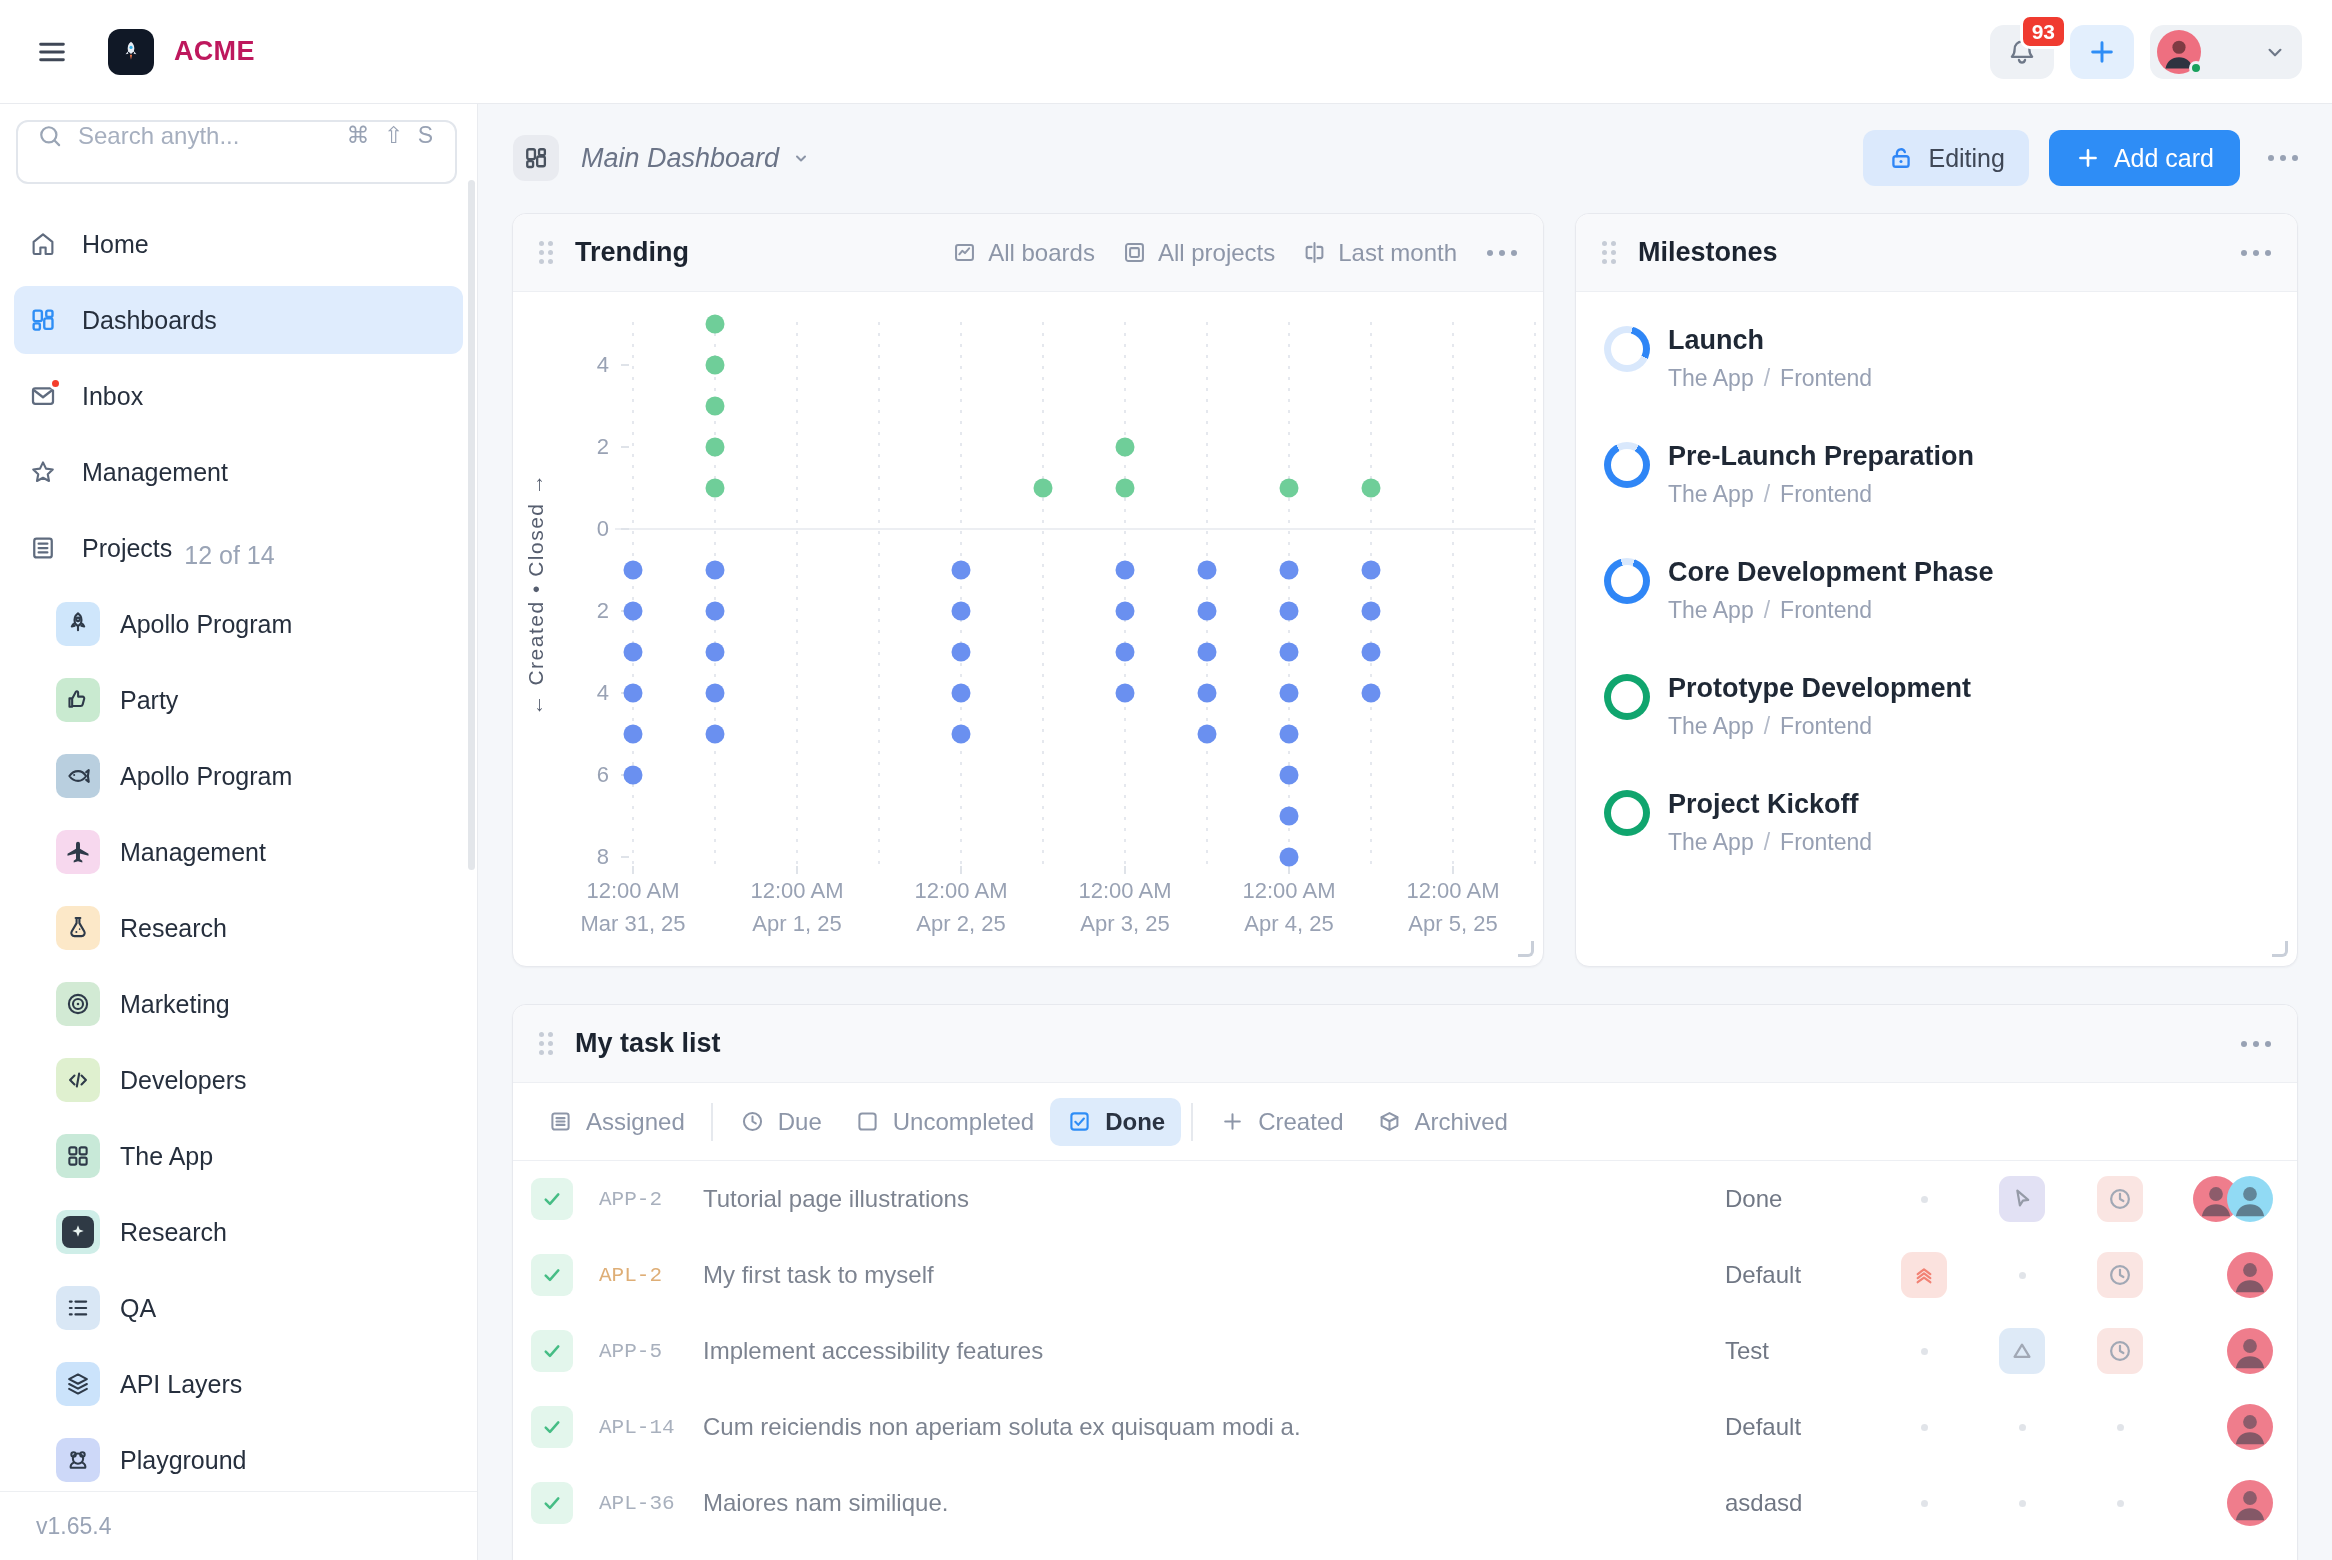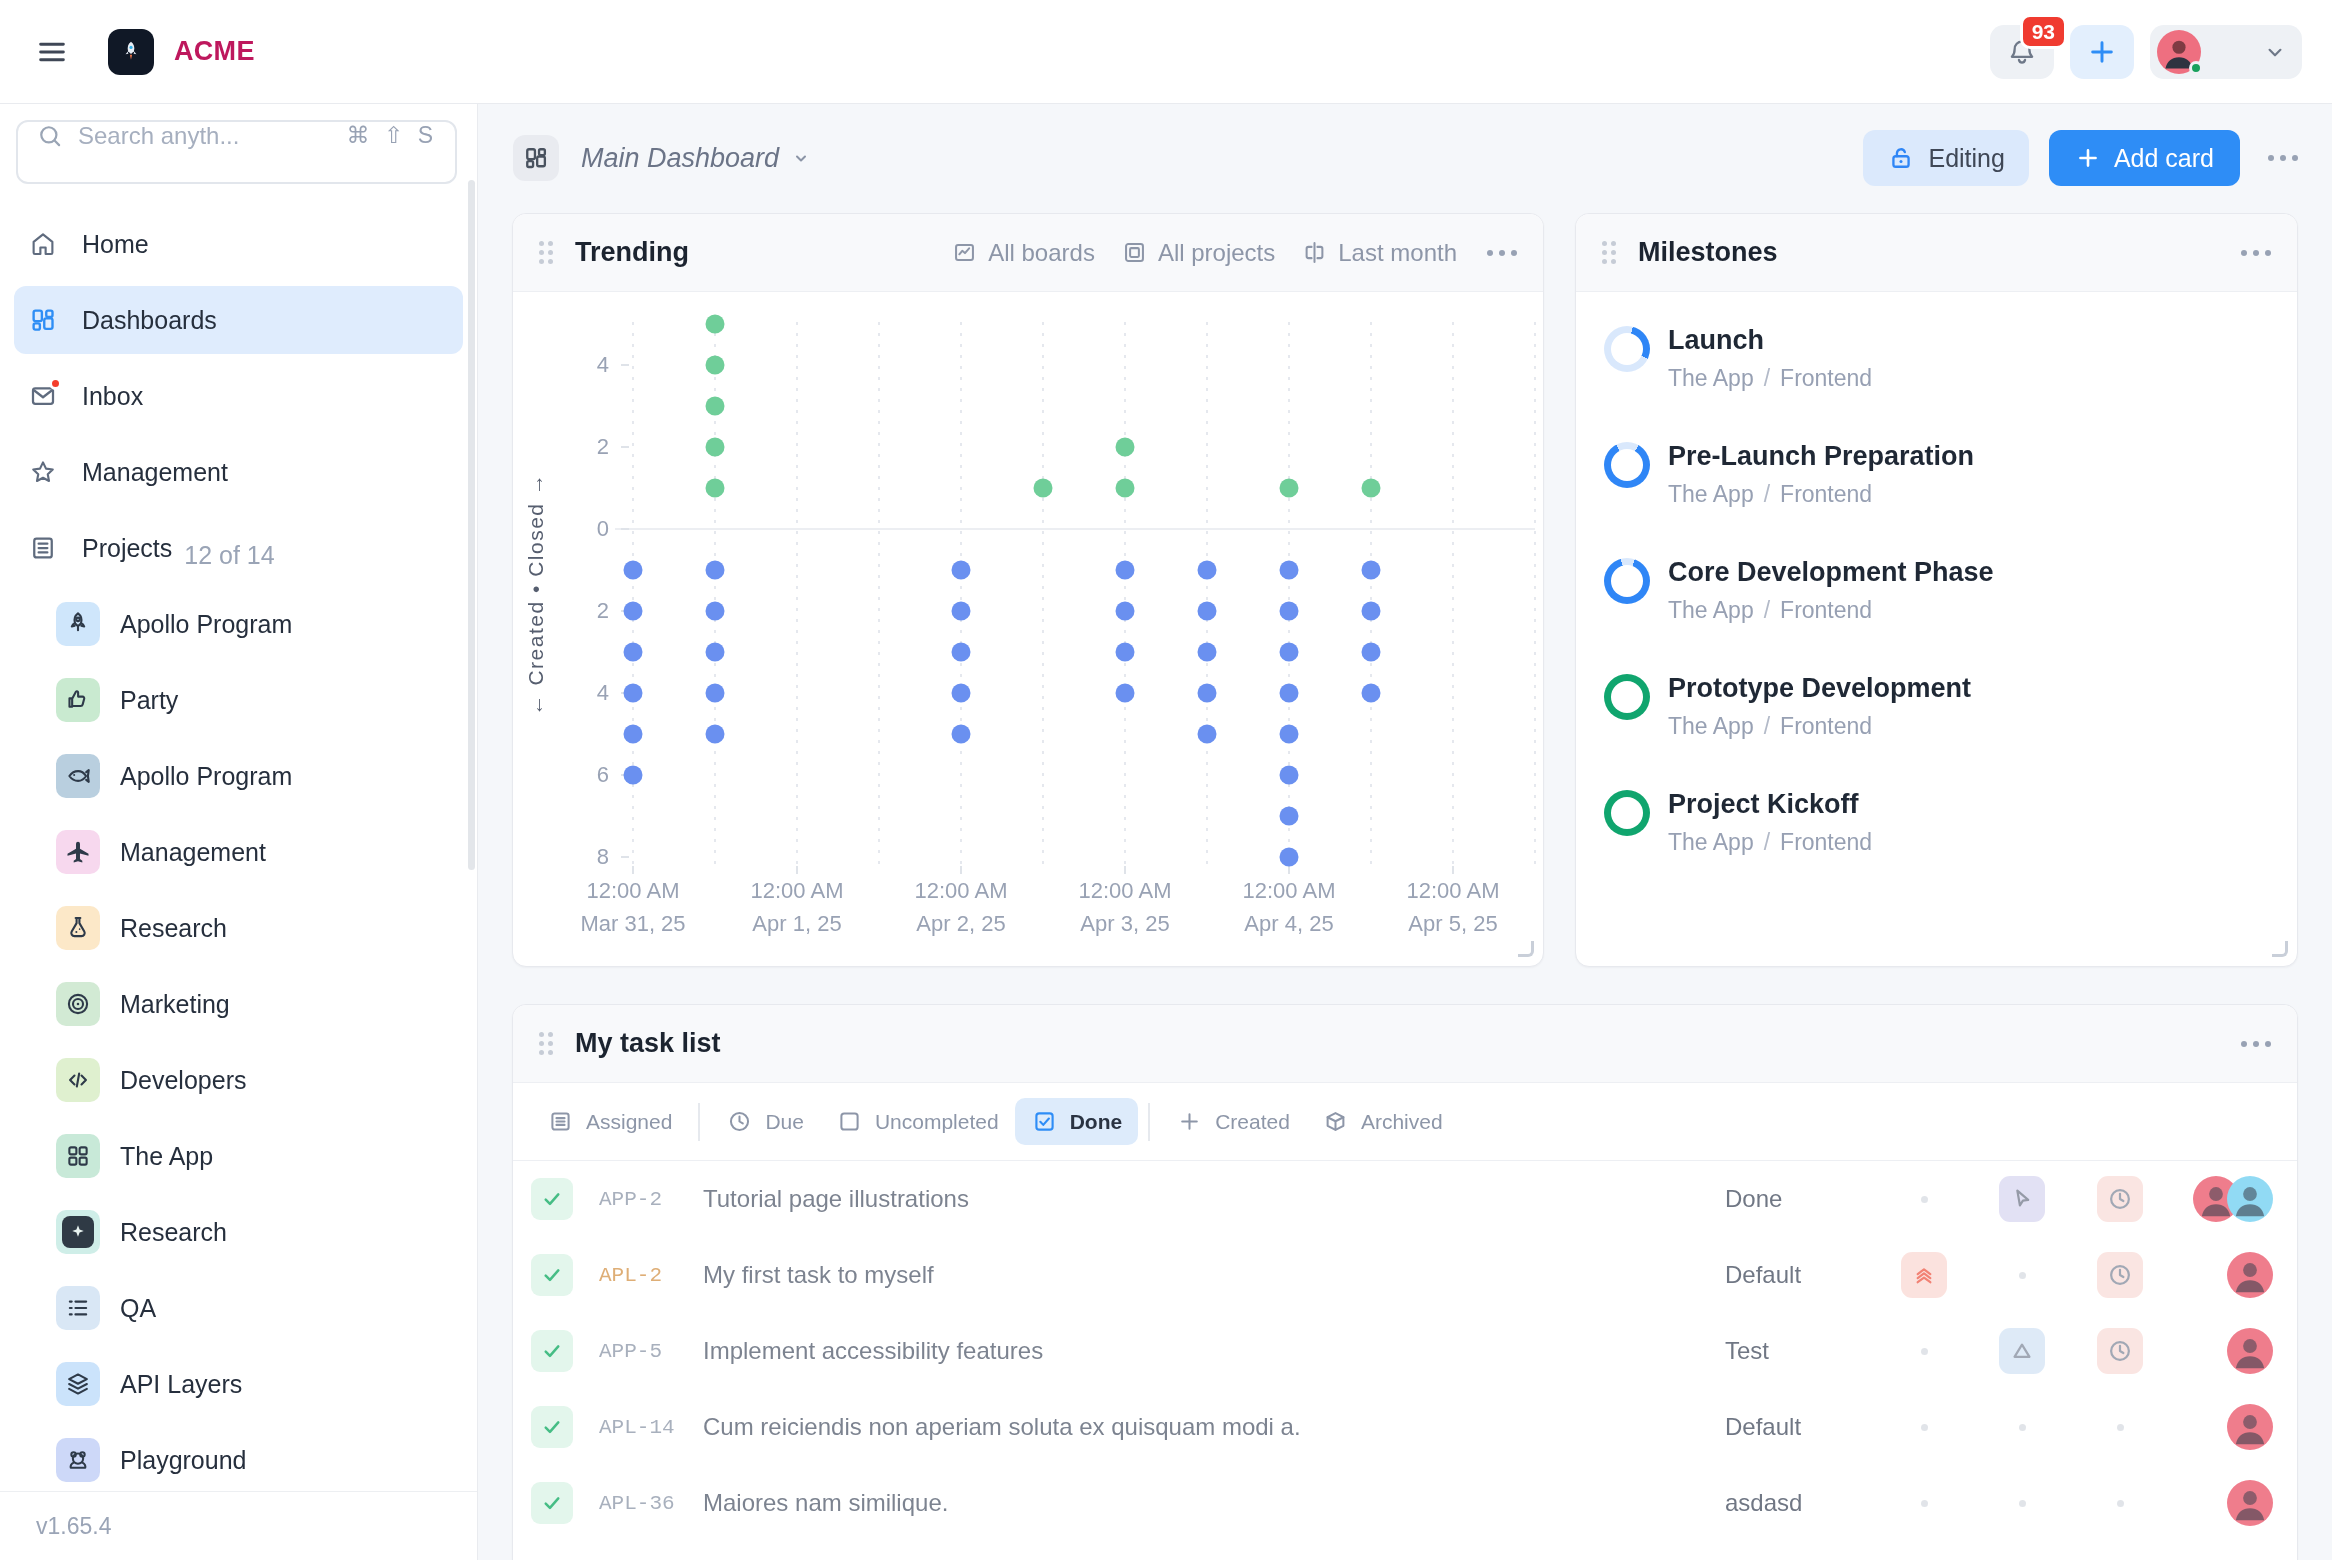--- a/index.html
+++ b/index.html
@@ -80,21 +80,21 @@
   .ms-item { position:relative; height:116px; padding:12px 20px 0 92px; cursor:pointer; }
   .ms-ring { position:absolute; left:28px; top:14px; width:46px; height:46px; border-radius:50%; }
   .ms-ring::after { content:""; position:absolute; inset:7px; background:#fff; border-radius:50%; }
   .ms-title { font-size:27px; font-weight:600; color:#1f2835; line-height:1.2; }
   .ms-sub { font-size:23px; color:#97a0b3; margin-top:9px; }
   .ms-sub .sep { margin:0 10px; color:#b3bac8; }
 
   
   .filterbar { height:78px; border-bottom:1px solid #edeff3; display:flex; align-items:center; padding:0 18px; }
   .filter { display:flex; align-items:center; gap:12px; padding:10px 16px; border-radius:10px; color:#8d96a8; cursor:pointer; }
-  .filter .lbl { font-size:21px; font-weight:500; }
+  .filter .lbl { font-size:24px; font-weight:500; }
   .filter.active { background:#ddebfb; color:#2e8df6; }
   .filter.active .lbl { color:#2a3342; font-weight:600; }
   .fsep { width:2px; height:38px; background:#e6e9ee; margin:0 10px; }
   .t-row { display:grid; grid-template-columns:68px 104px 1fr 170px 98px 98px 98px 104px; align-items:center; height:76px; padding:0 24px 0 18px; }
   .t-check { width:42px; height:42px; border-radius:9px; background:#e3f6ec; color:#46bd85; display:flex; align-items:center; justify-content:center; cursor:pointer; }
   .t-id { font-family:"Liberation Mono", monospace; font-size:21px; color:#9aa3b2; opacity:.85; }
   .t-title { font-size:24px; color:#515a6b; opacity:.75; white-space:nowrap; overflow:hidden; text-overflow:ellipsis; padding-right:20px; }
   .t-status { font-size:24px; color:#414a5c; opacity:.75; padding-left:20px; }
   .t-cell { display:flex; align-items:center; justify-content:center; opacity:.8; }
   .mini-dot { width:7px; height:7px; border-radius:50%; background:#d9dde3; }

